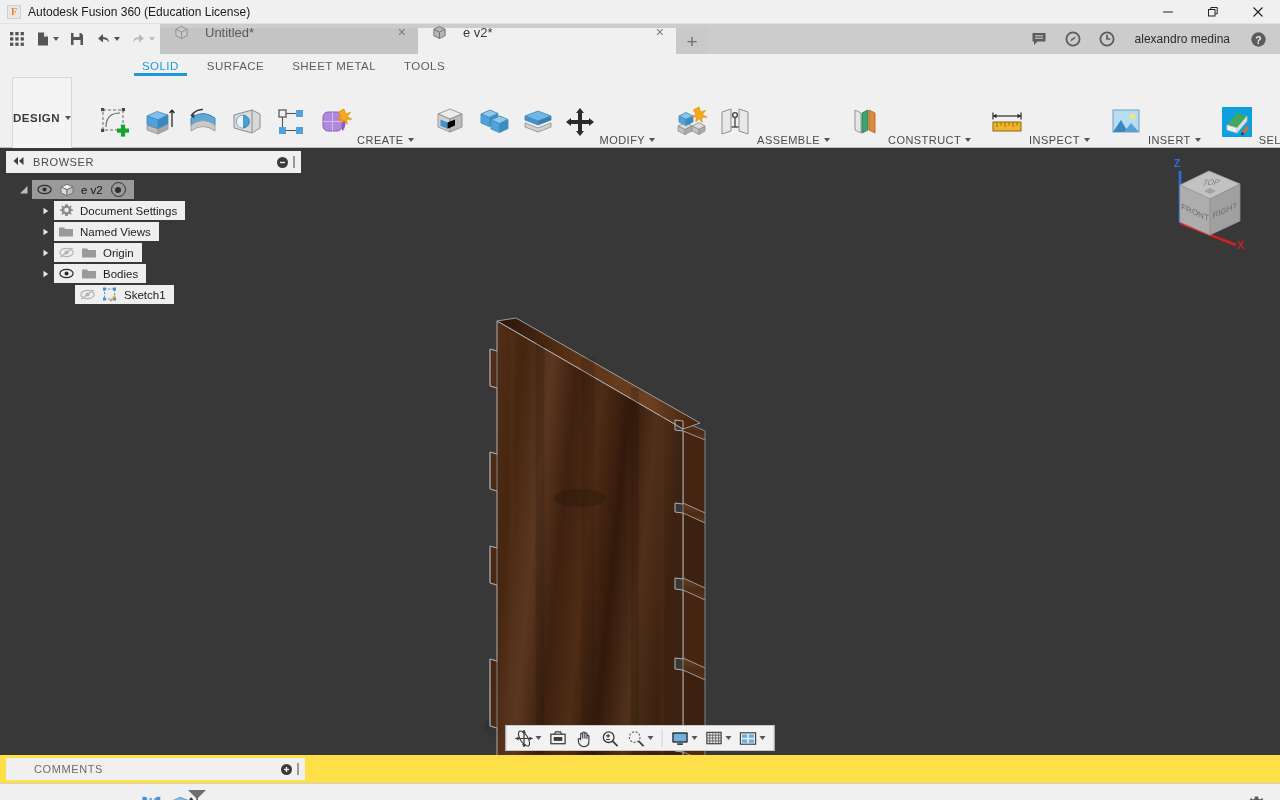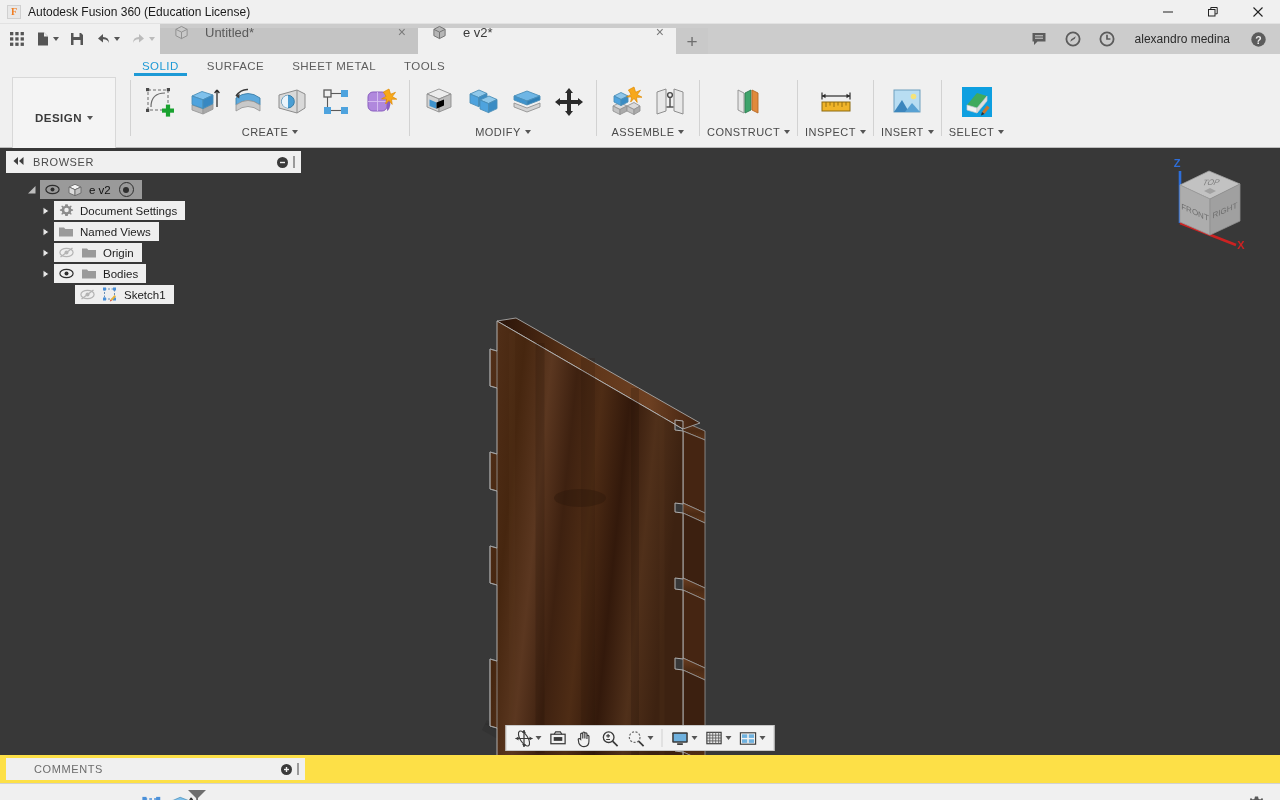--- a/index.html
+++ b/index.html
@@ -65,21 +65,21 @@
   .rtab.active { color:#1e9ad6; }
   .rtab.active::after {
     content:''; position:absolute; left:6px; right:6px; bottom:-2px; height:3px; background:#1e9ad6;
   }
   #ribbon-body { height:73px; display:flex; align-items:flex-start; position:relative; }
   #design-btn {
     width:104px; height:81px; margin:3px 0 0 12px; border:1px solid #d8d8d8; background:#f4f4f4;
     display:flex;align-items:center;justify-content:center; gap:5px;
     font-size:11.5px; letter-spacing:.5px; color:#3a3a3a; font-weight:bold;
   }
-  .rgroup { display:flex; flex-direction:column; align-items:center; padding:0 3px; height:72px; }
+  .rgroup { display:flex; flex-direction:row; align-items:flex-end; padding:0 3px; height:72px; }
   .rgroup-icons { display:flex; align-items:flex-start; height:52px; padding-top:4px; }
   .rgroup-label { font-size:11px; letter-spacing:.45px; color:#4a4a4a; display:flex;align-items:center;gap:4px; }
   .ricon {
     width:44px; height:48px; display:flex; align-items:center; justify-content:center;
   }
   .rsep { width:1px; height:56px; background:#d2d2d2; margin:6px 4px 0 4px; }
 
   
   #main { position:relative; height:calc(800px - 24px - 30px - 94px - 45px); background:#383838; }
 
@@ -629,21 +629,21 @@
           <svg width="9" height="9" viewBox="0 0 9 9">
               <line x1="2" y1="4.5" x2="7" y2="4.5" stroke="#f0f0f0" stroke-width="1.4"></line>
             </svg>
         </span>
         <span class="grip"></span>
       </span>
     </div>
 
     <div class="tree">
 
-      <div class="tnode" style="padding-left:24px">
+      <div class="tnode" style="padding-left:16px">
         <span class="tarrow">
           <svg width="10" height="10" viewBox="0 0 10 10">
               <path d="M1 8.5 L8.5 8.5 L8.5 1 Z" fill="#bdbdbd"></path>
             </svg>
         </span>
         <span class="tbody sel">
           <span class="eye">
             <svg width="15" height="11" viewBox="0 0 15 11">
                 <ellipse cx="7.5" cy="5.5" rx="6.6" ry="4.2" fill="none" stroke="#2e2e2e" stroke-width="1.2"></ellipse>
                 <circle cx="7.5" cy="5.5" r="2" fill="#2e2e2e"></circle>

